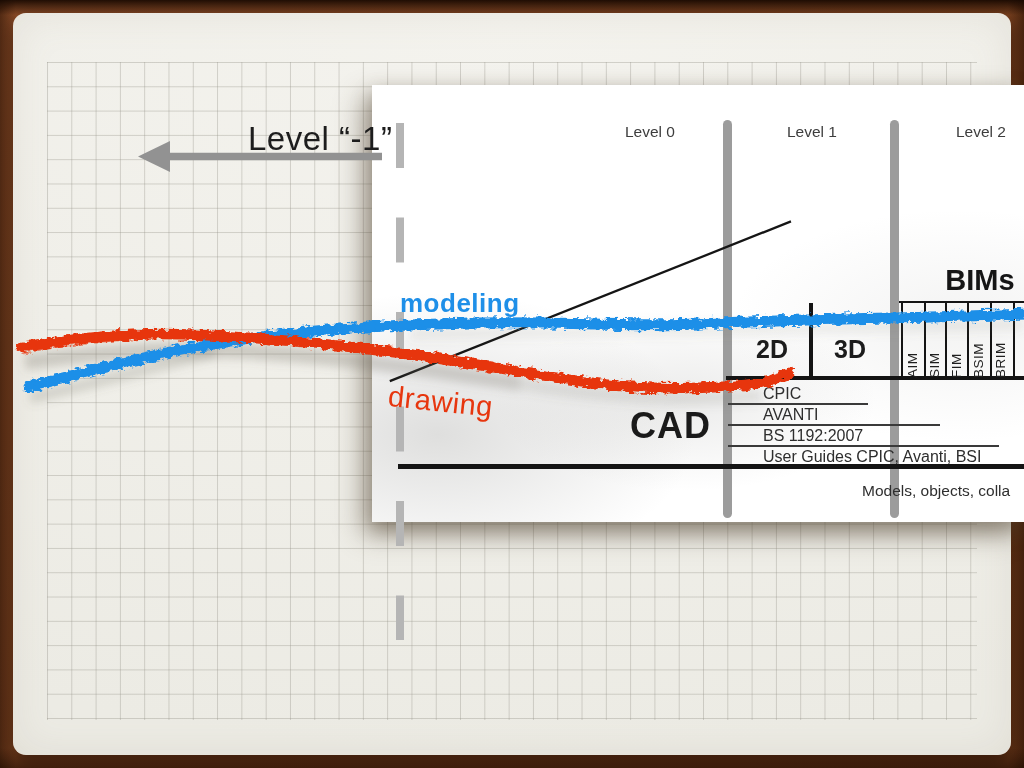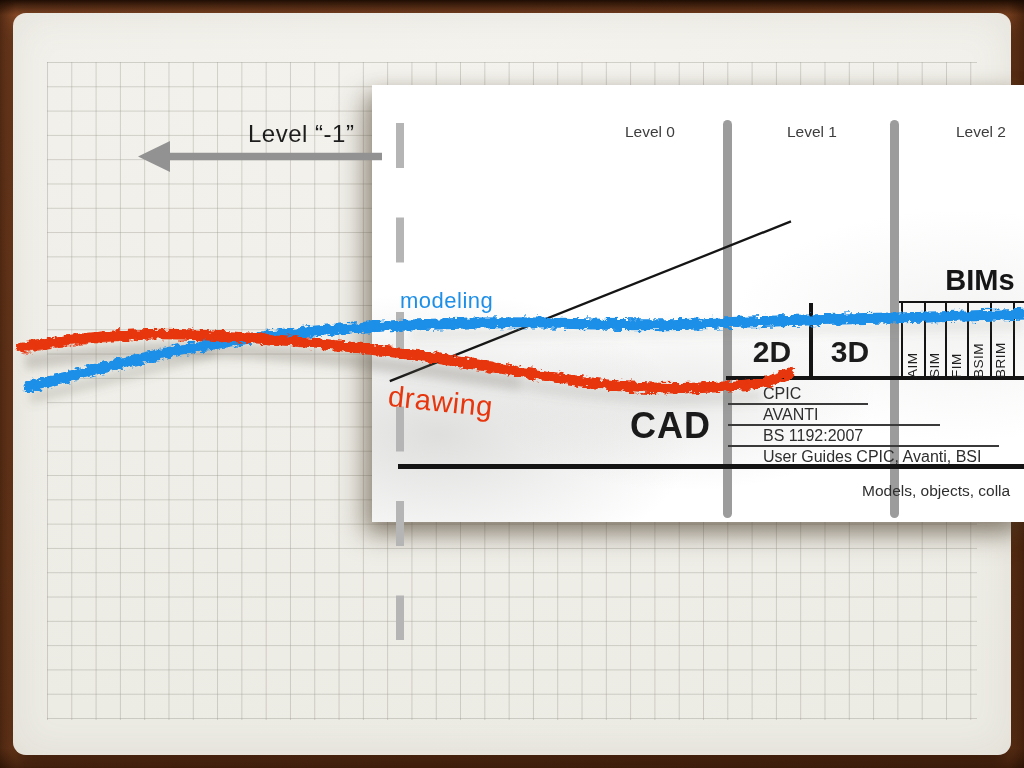--- a/index.html
+++ b/index.html
@@ -33,31 +33,31 @@
       radial-gradient(42% 30% at 48% 72%, rgba(145,145,141,.18), rgba(145,145,141,0) 70%),
       radial-gradient(50% 38% at 90% 55%, rgba(170,170,166,.14), rgba(170,170,166,0) 70%),
       #ffffff;
     box-shadow:-10px 12px 26px rgba(75,60,40,.42), 0 8px 18px rgba(75,60,40,.35);
   }
   .panel *{position:absolute;}
   .lvl{top:38px;width:120px;text-align:center;font-size:15.5px;color:#3d3d3d;}
   .vbar{top:35px;width:9px;height:398px;border-radius:5px;background:#9c9c9c;}
   .hline,.vline{background:#141414;}
   .bims{left:558px;top:179px;width:100px;text-align:center;font-size:29px;font-weight:700;color:#161616;}
-  .dim{top:250px;width:60px;text-align:center;font-size:30px;font-weight:700;color:#1c1c1c;}
+  .dim{top:250px;width:60px;text-align:center;font-size:25px;font-weight:700;color:#1c1c1c;}
   .std{left:391px;width:280px;font-size:16px;color:#2e2e2e;line-height:17px;}
   .ul{left:356px;height:2px;background:#3a3a3a;}
   .mtype{width:80px;height:16px;top:245px;transform:rotate(-90deg);transform-origin:center;
     font-size:13.5px;color:#1f1f1f;text-align:left;letter-spacing:.5px;}
   .cad{left:199px;top:320px;width:140px;text-align:right;font-size:36px;font-weight:700;
     letter-spacing:1px;color:#1a1a1a;}
   .cap{font-size:15.5px;color:#2e2e2e;}
   .anno{position:absolute;left:0;top:0;width:1024px;height:768px;pointer-events:none;}
-  .lvl-m1{position:absolute;left:248px;top:120px;font-size:24px;color:#1d1d1d;letter-spacing:.5px;}
-  .lab-modeling{position:absolute;left:400px;top:288px;font-size:22px;font-weight:400;letter-spacing:.5px;}
+  .lvl-m1{position:absolute;left:248px;top:120px;font-size:33px;color:#1d1d1d;letter-spacing:.5px;}
+  .lab-modeling{position:absolute;left:400px;top:288px;font-size:26px;font-weight:700;letter-spacing:.5px;}
   .lab-drawing{position:absolute;left:390px;top:380px;font-size:29px;font-weight:500;
     transform:rotate(6deg);transform-origin:left top;letter-spacing:.5px;}
 </style>
 </head>
 <body>
 
 <div class="paper">
   <div class="grid"></div>
 </div>
 

